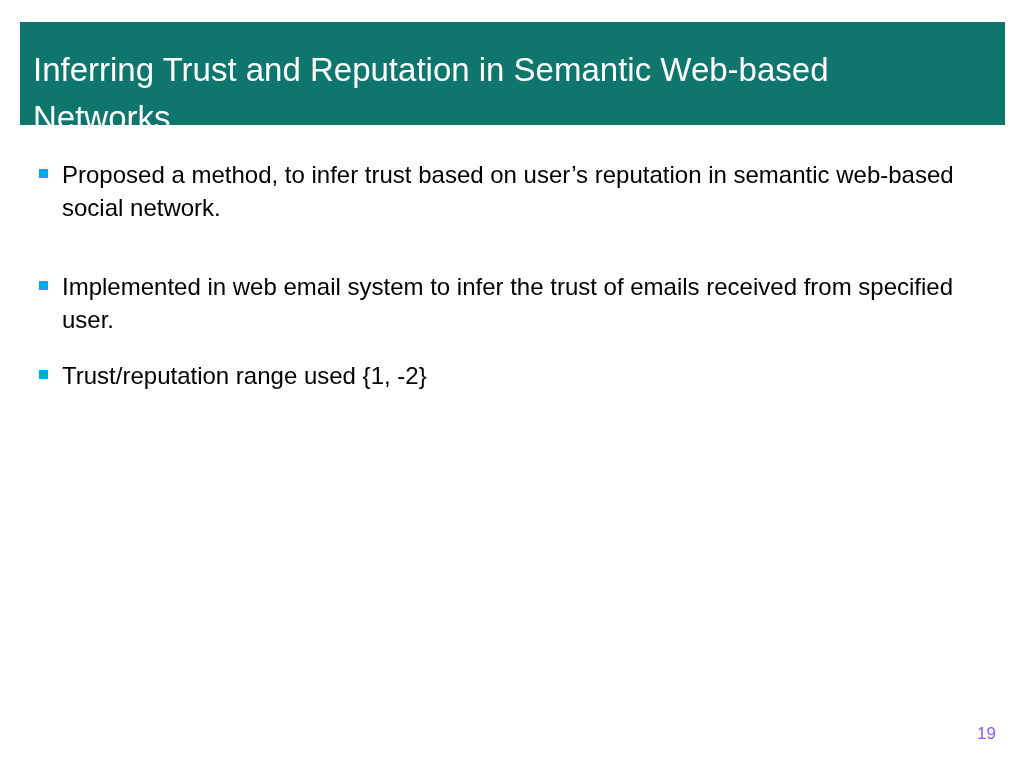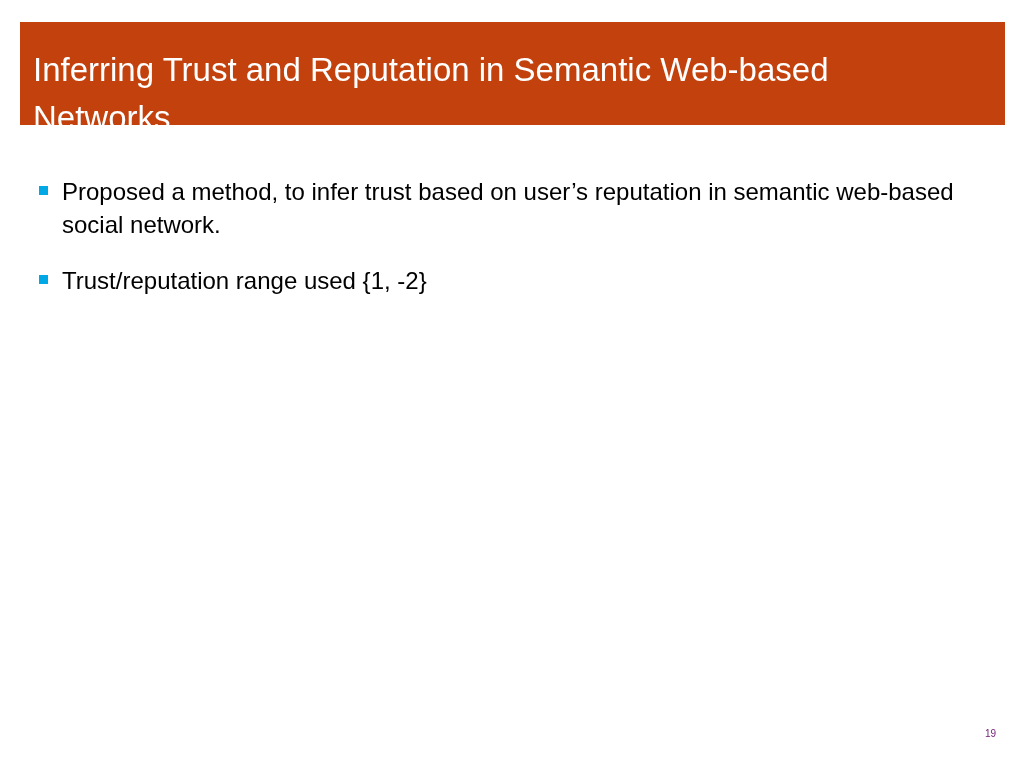--- a/index.html
+++ b/index.html
@@ -19,21 +19,21 @@
     overflow: hidden;
   }
 
   
   #title-band {
     position: absolute;
     left: 20px;
     top: 22px;
     width: 985px;
     height: 103px;
-    background: #c2410c;
+    background: #0f766e;
     box-sizing: border-box;
   }
   #title-text {
     position: absolute;
     left: 13px;
     top: 2px;
     width: 880px;
     color: #ffffff;
     font-family: "Liberation Sans", sans-serif;
     font-size: 33px;
@@ -42,21 +42,20 @@
     letter-spacing: 0px;
     white-space: pre-line;
   }
 
   
   #body {
     position: absolute;
     left: 39px;
     top: 158px;
     width: 950px;
-    margin-top: 17px;
   }
   .bullet-row {
     position: relative;
     padding-left: 23px;
     color: #000000;
     font-family: "Liberation Sans", sans-serif;
     font-size: 24px;
     line-height: 33px;
     font-weight: normal;
   }
@@ -78,43 +77,47 @@
   .gap-1 { margin-top: 0px; }
   .gap-2 { margin-top: 46px; }
   .gap-3 { margin-top: 46px; }
   .gap-4 { margin-top: 23px; }
 
   
   #page-number {
     position: absolute;
     right: 28px;
     bottom: 26px;
-    color: #701a75;
+    color: #8b5cf6;
     font-family: "Liberation Sans", sans-serif;
-    font-size: 10px;
+    font-size: 17px;
     line-height: 16px;
   }
 </style>
 </head>
 <body>
 
 <div id="slide">
 
   <div id="title-band">
     <h1 id="title-text">Inferring Trust and Reputation in Semantic Web-based Networks</h1>
   </div>
 
   <div id="body">
 
     <div class="bullet-row gap-1">
       <span class="marker"></span>
       <span class="btext">Proposed a method, to infer trust based on user’s reputation in semantic web-based social network.</span>
     </div>
 
 
+    <div class="bullet-row gap-3">
+      <span class="marker"></span>
+      <span class="btext">Implemented in web email system to infer the trust of emails received from specified user.</span>
+    </div>
 
     <div class="bullet-row gap-4">
       <span class="marker"></span>
       <span class="btext">Trust/reputation range used {1, -2}</span>
     </div>
 
   </div>
 
   <div id="page-number">19</div>
 

